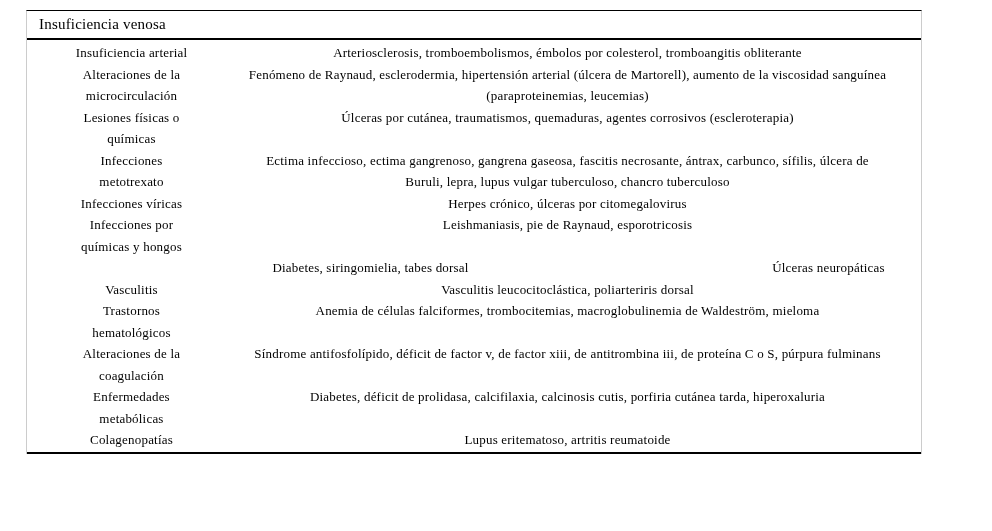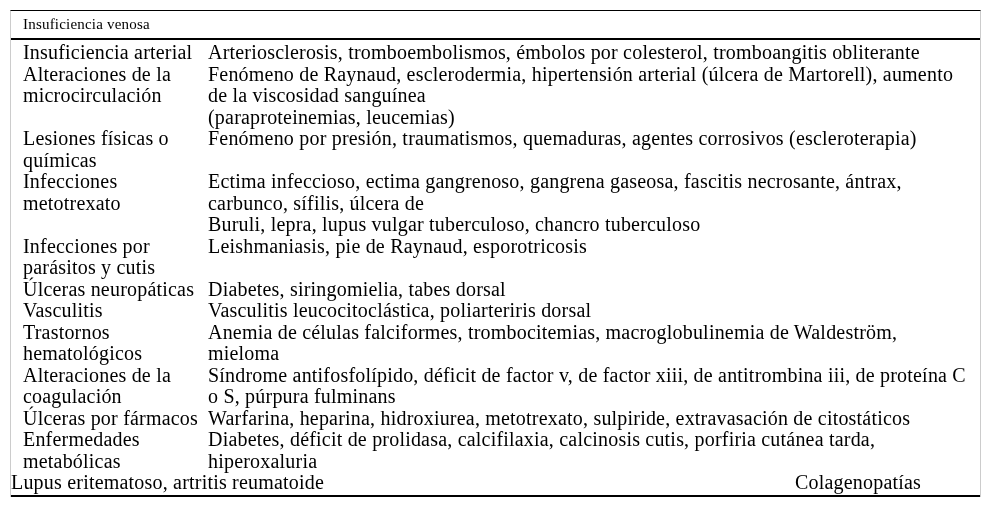--- a/index.html
+++ b/index.html
@@ -10,46 +10,47 @@
   }
   *{box-sizing:border-box;}
   html,body{margin:0;padding:0;}
   body{
     width:992px;height:531px;overflow:hidden;
     background:var(--bg);
     color:var(--text);
     font-family:"Liberation Serif","DejaVu Serif",serif;
   }
   .table-box{
-    margin:10px 10px 0 10px;
-    width:971px;
+    margin:10px 10px 0 26px;
+    width:896px;
     border-left:1px solid var(--side);
     border-right:1px solid var(--side);
     border-top:1.6px solid var(--rule);
+    text-align:center;
   }
   .header-row{
     height:29px;
     display:flex;
     align-items:center;
     padding-left:12px;
     border-bottom:2.4px solid var(--rule);
     font-size:15px;
     letter-spacing:0.2px;
   }
   .table-body{
     padding:2px 0 1px 0;
     border-bottom:2.4px solid var(--rule);
   }
   .row{
     display:flex;
     align-items:flex-start;
   }
   .cell{
     white-space:pre-line;
-    font-size:20px;
+    font-size:13px;
     line-height:21.5px;
     letter-spacing:0.2px;
   }
   .cell.label{
     flex:none;
     width:197px;
     padding-left:12px;
   }
   .cell.detail{
     flex:1;
@@ -72,70 +73,70 @@
   <div class="row">
     <div class="cell label">Alteraciones de la
 microcirculación</div>
     <div class="cell detail">Fenómeno de Raynaud, esclerodermia, hipertensión arterial (úlcera de Martorell), aumento de la viscosidad sanguínea
 (paraproteinemias, leucemias)</div>
   </div>
 
   <div class="row">
     <div class="cell label">Lesiones físicas o
 químicas</div>
-    <div class="cell detail">Fenómeno por presión, traumatismos, quemaduras, agentes corrosivos (escleroterapia)</div>
+    <div class="cell detail">Úlceras por cutánea, traumatismos, quemaduras, agentes corrosivos (escleroterapia)</div>
   </div>
 
   <div class="row">
     <div class="cell label">Infecciones
 metotrexato</div>
     <div class="cell detail">Ectima infeccioso, ectima gangrenoso, gangrena gaseosa, fascitis necrosante, ántrax, carbunco, sífilis, úlcera de
 Buruli, lepra, lupus vulgar tuberculoso, chancro tuberculoso</div>
   </div>
 
+  <div class="row">
+    <div class="cell label">Infecciones víricas</div>
+    <div class="cell detail">Herpes crónico, úlceras por citomegalovirus</div>
+  </div>
 
   <div class="row">
     <div class="cell label">Infecciones por
-parásitos y cutis</div>
+químicas y hongos</div>
     <div class="cell detail">Leishmaniasis, pie de Raynaud, esporotricosis</div>
   </div>
 
   <div class="row">
+    <div class="cell detail">Diabetes, siringomielia, tabes dorsal</div>
     <div class="cell label">Úlceras neuropáticas</div>
-    <div class="cell detail">Diabetes, siringomielia, tabes dorsal</div>
   </div>
 
   <div class="row">
     <div class="cell label">Vasculitis</div>
     <div class="cell detail">Vasculitis leucocitoclástica, poliarteriris dorsal</div>
   </div>
 
   <div class="row">
     <div class="cell label">Trastornos
 hematológicos</div>
     <div class="cell detail">Anemia de células falciformes, trombocitemias, macroglobulinemia de Waldeström, mieloma</div>
   </div>
 
   <div class="row">
     <div class="cell label">Alteraciones de la
 coagulación</div>
     <div class="cell detail">Síndrome antifosfolípido, déficit de factor v, de factor xiii, de antitrombina iii, de proteína C o S, púrpura fulminans</div>
   </div>
 
 
-  <div class="row">
-    <div class="cell label">Úlceras por fármacos</div>
-    <div class="cell detail">Warfarina, heparina, hidroxiurea, metotrexato, sulpiride, extravasación de citostáticos</div>
-  </div>
 
 
   <div class="row">
     <div class="cell label">Enfermedades
 metabólicas</div>
     <div class="cell detail">Diabetes, déficit de prolidasa, calcifilaxia, calcinosis cutis, porfiria cutánea tarda, hiperoxaluria</div>
   </div>
 
   <div class="row">
+    <div class="cell label">Colagenopatías</div>
     <div class="cell detail">Lupus eritematoso, artritis reumatoide</div>
-    <div class="cell label">Colagenopatías</div>
   </div>
 </div>
 </div>
 
 </body></html>

